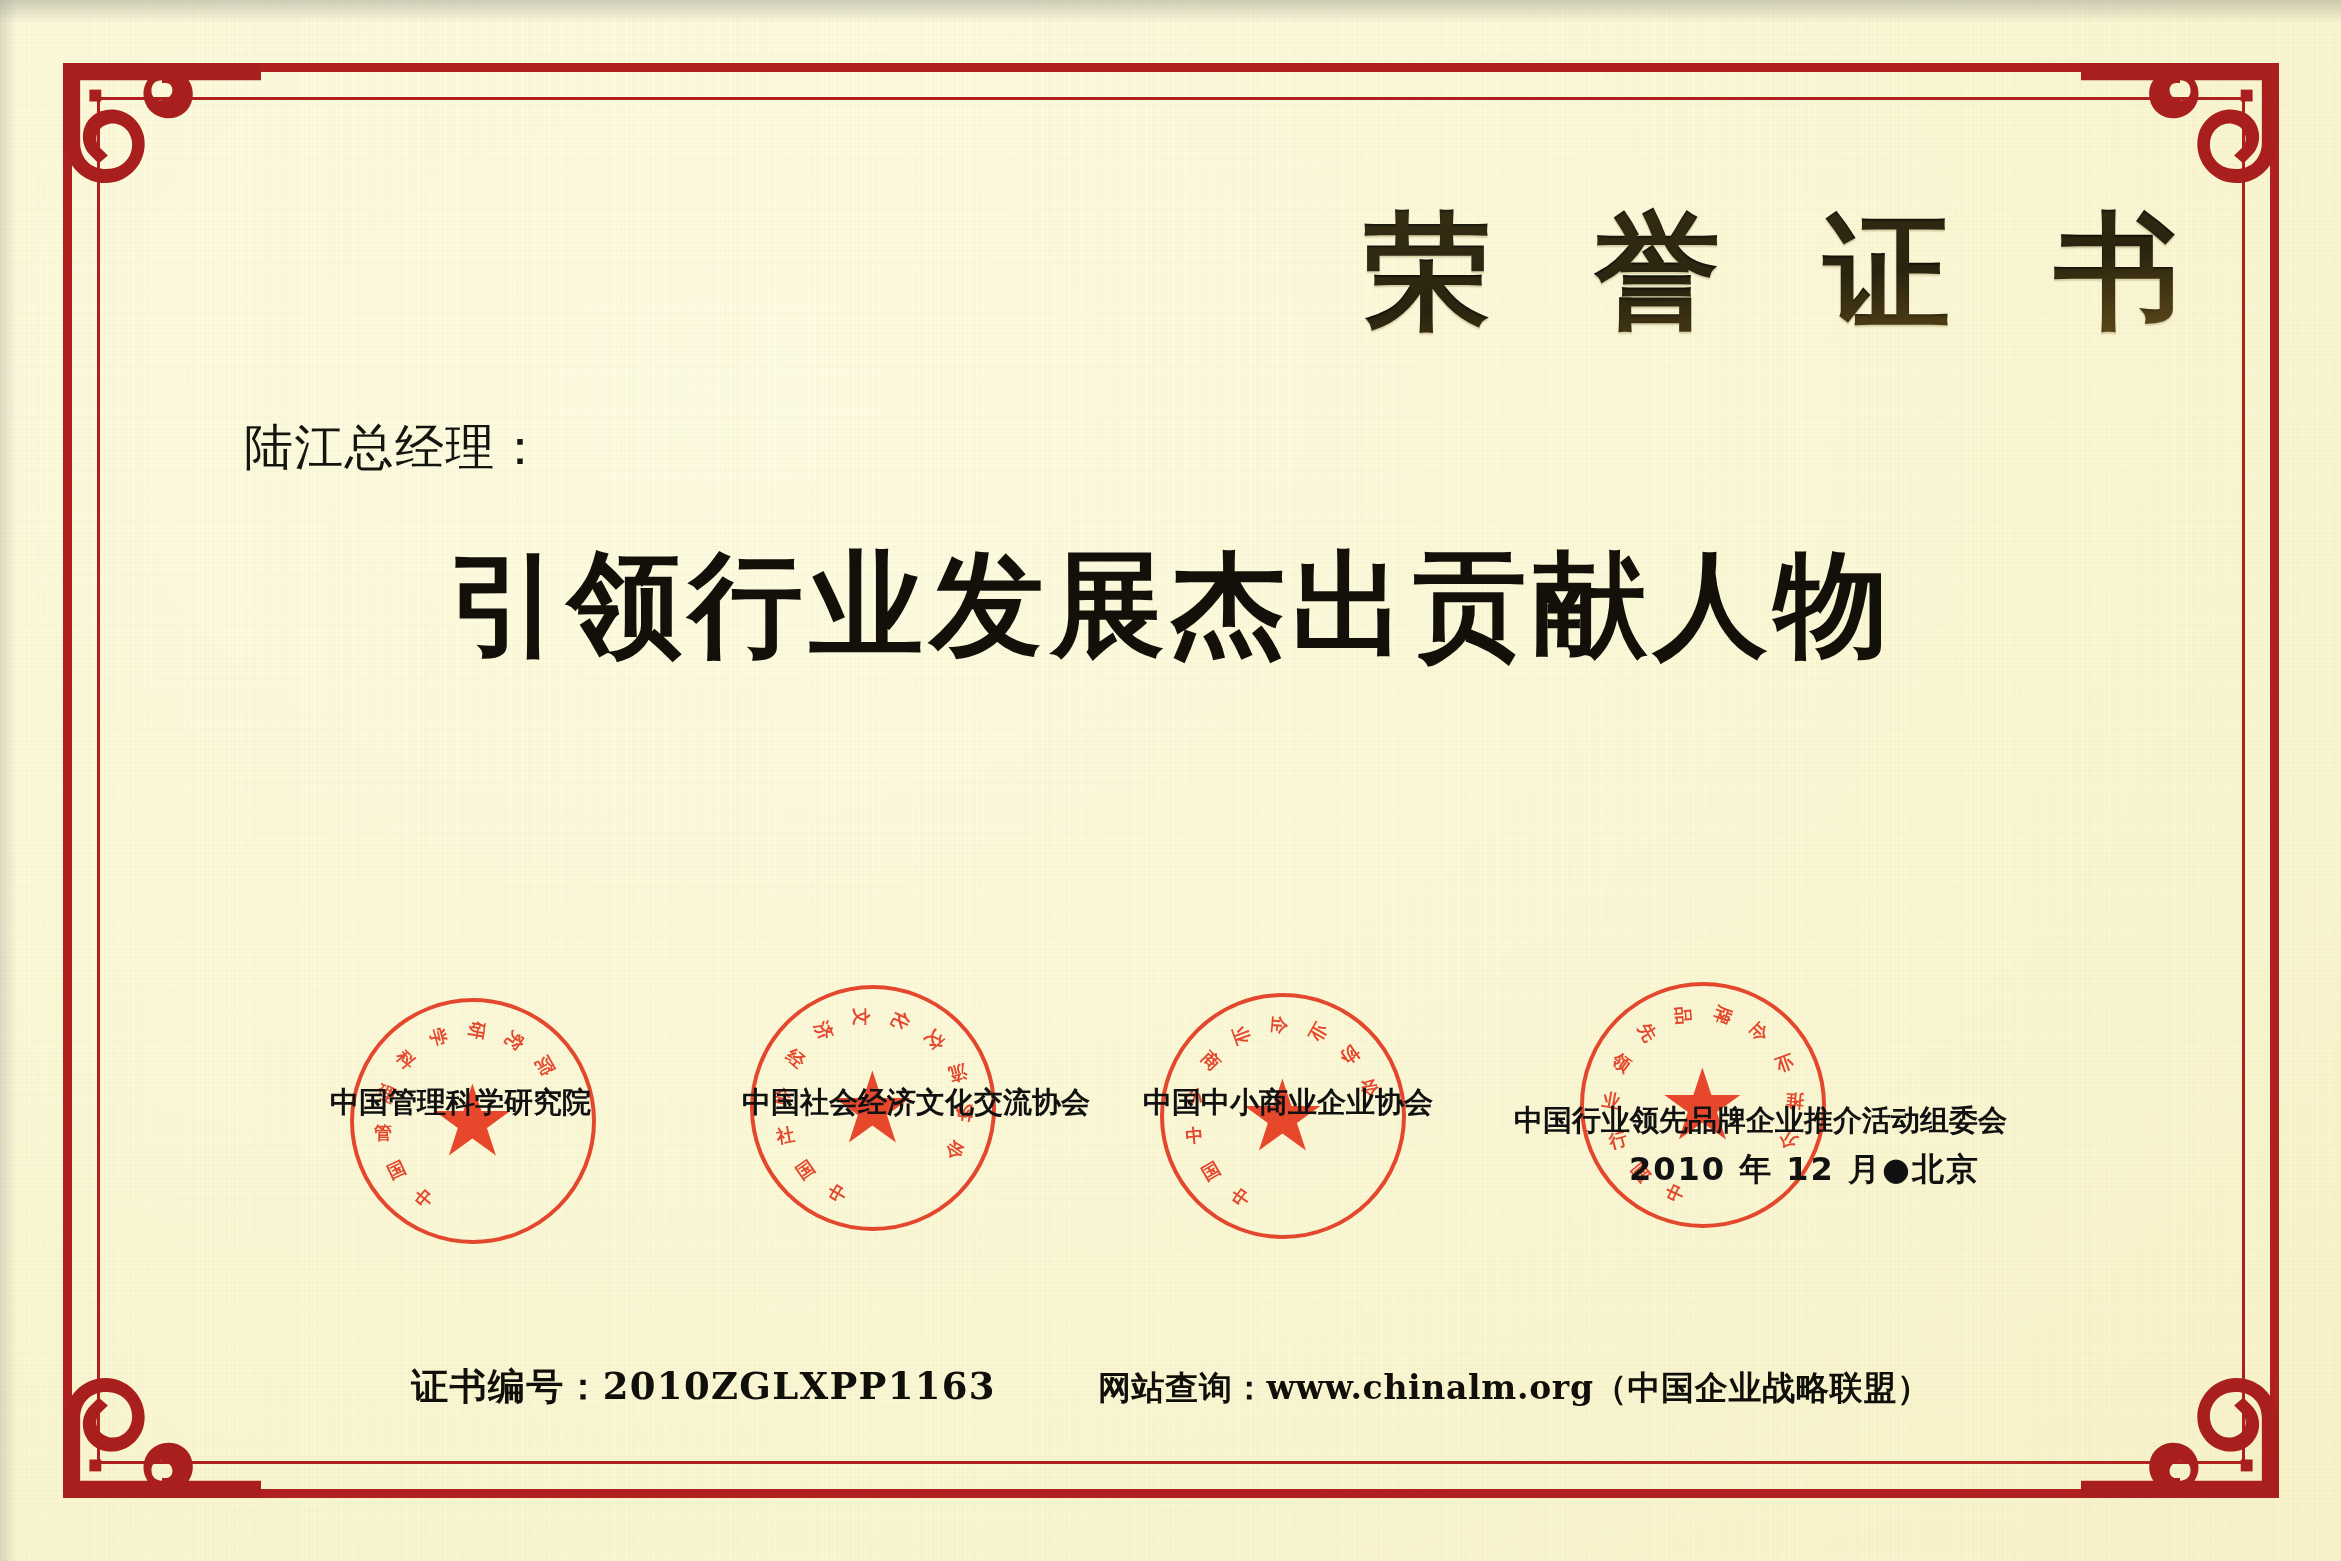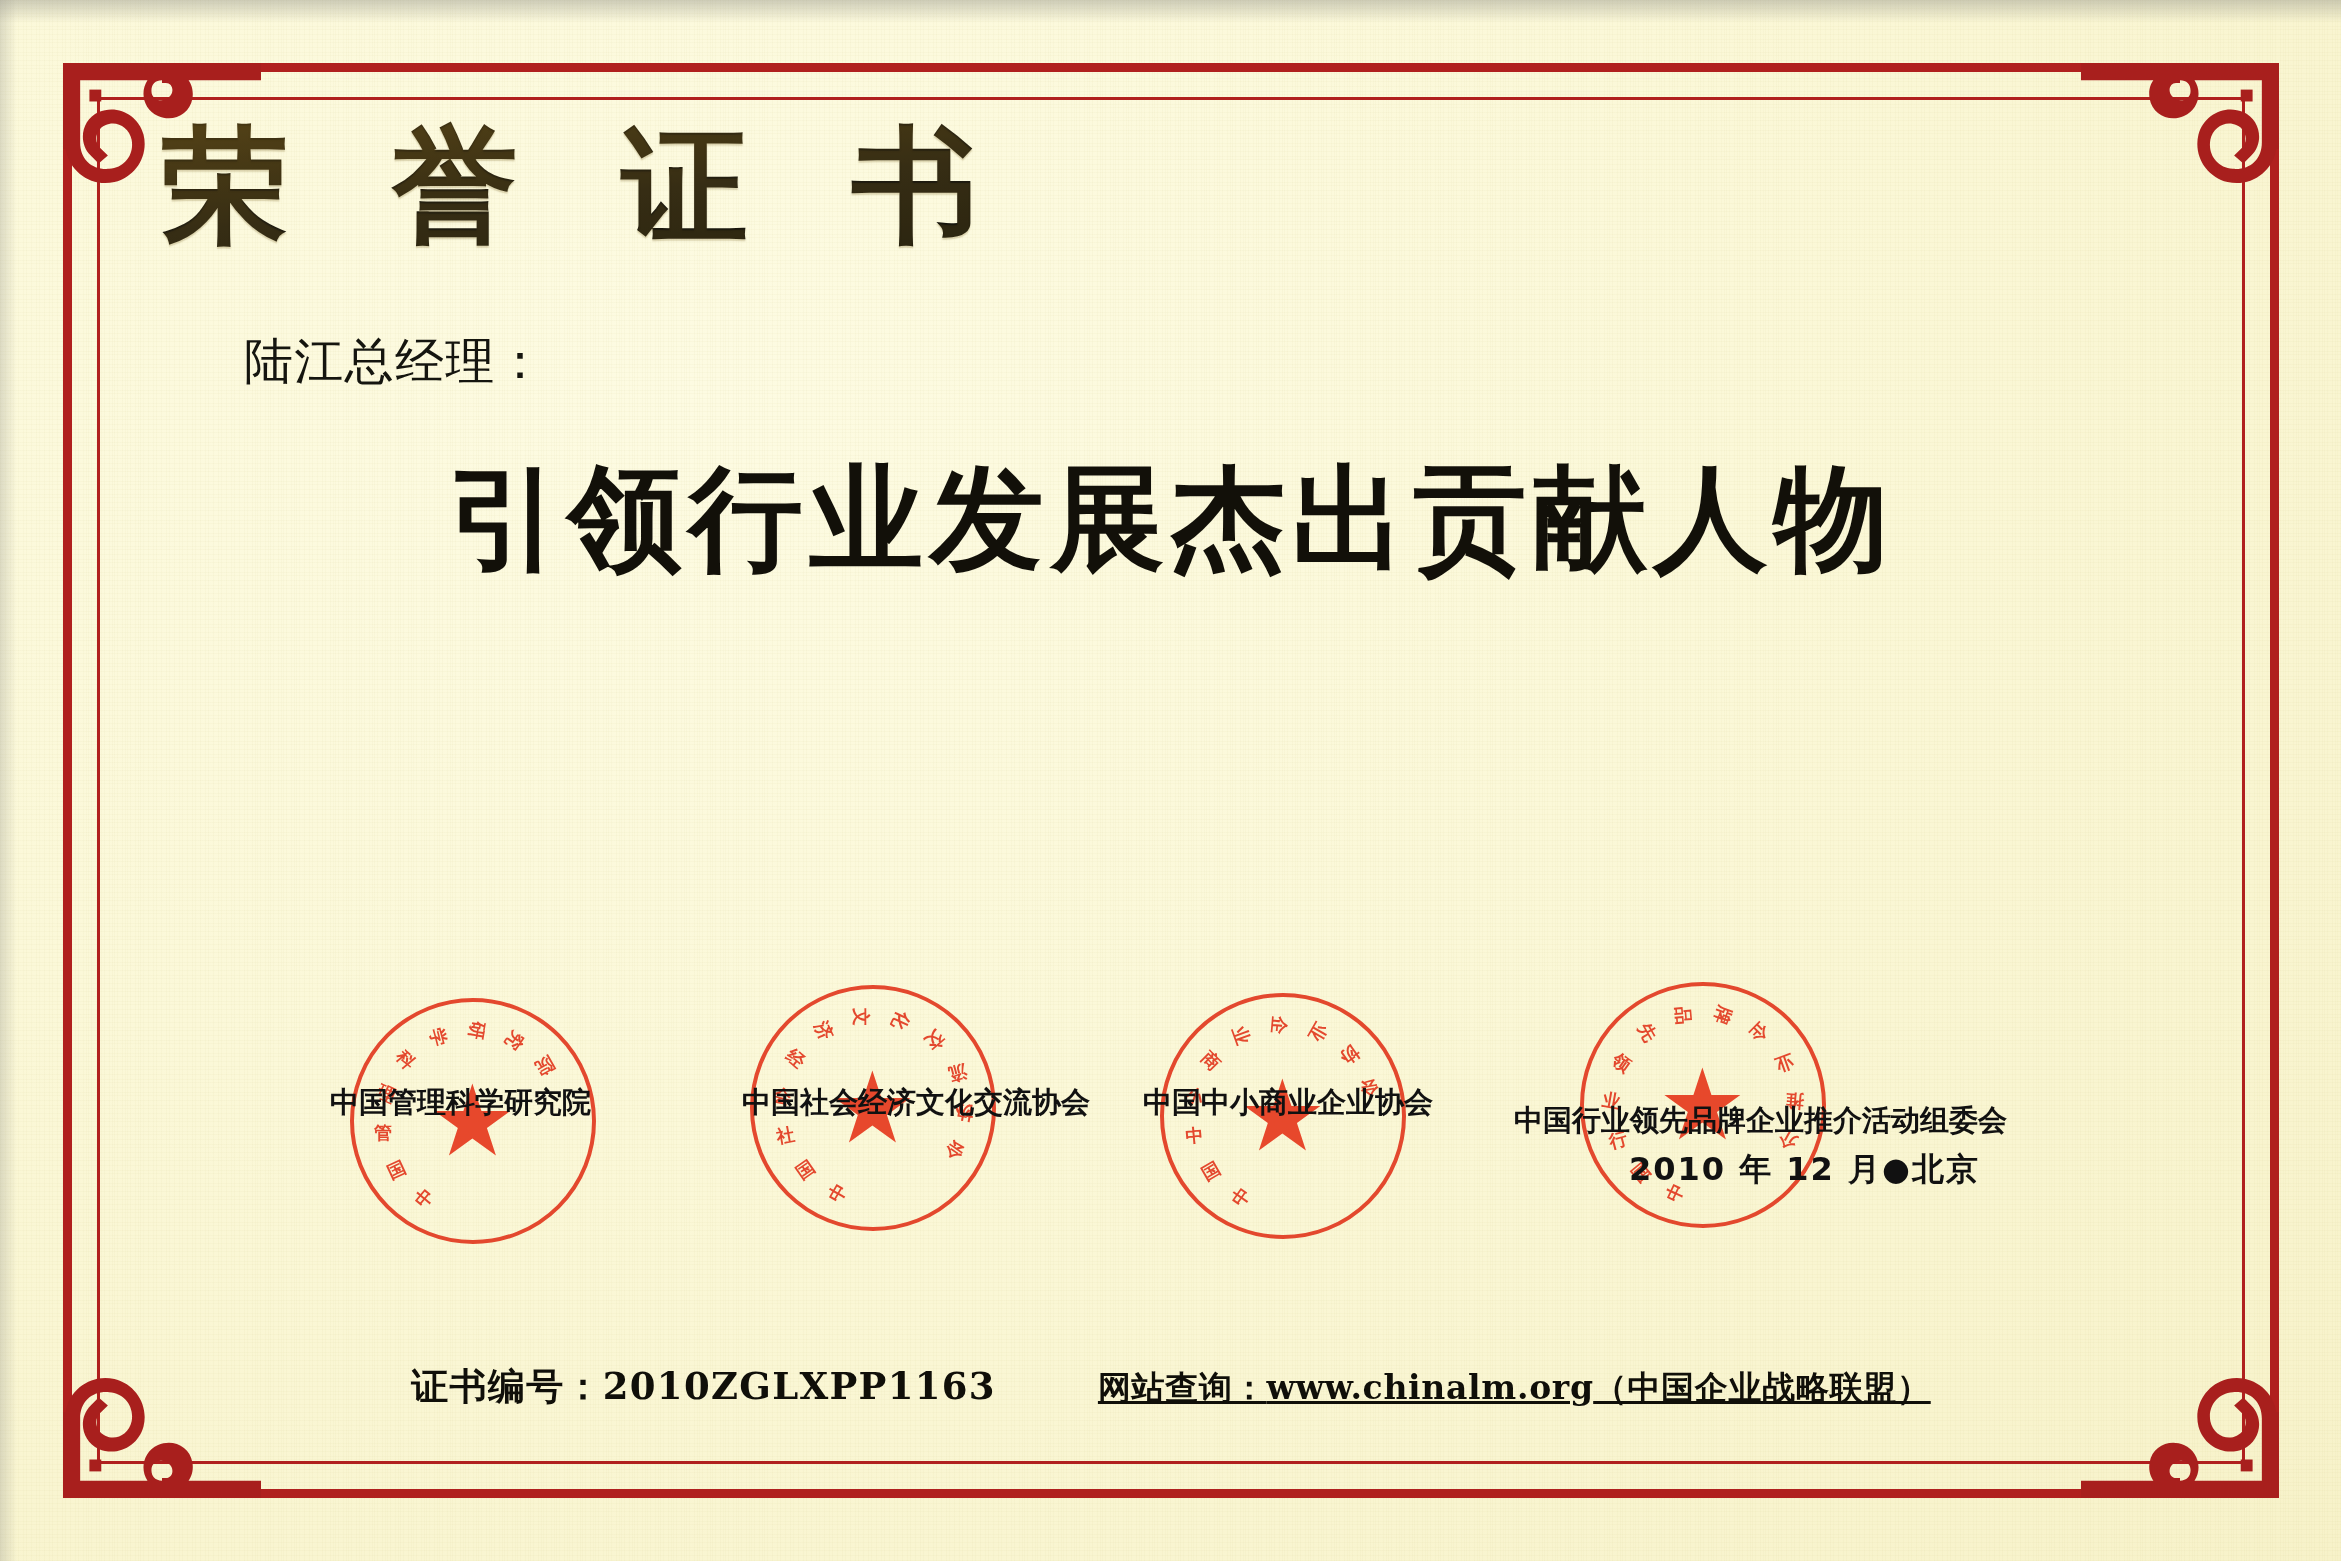--- a/index.html
+++ b/index.html
@@ -78,21 +78,22 @@
   .corner.br { right: 63px; bottom: 63px; transform: scale(-1,-1); }
 
   
   .content {
     position: absolute;
     left: 132px; right: 132px;
     top: 119px; bottom: 119px;
   }
 
   .title {
-    text-align: left;
+    text-align: right;
+    margin-top: 86px;
     font-family: "DejaVu Serif", "Liberation Serif", serif;
     font-weight: 700;
     font-size: 126px;
     letter-spacing: 30px;
     text-indent: 30px;
     color: #1d1a10;
     background: linear-gradient(175deg, #4a3a14 0%, #201c10 38%, #10100a 70%, #5a4518 100%);
     -webkit-background-clip: text;
     background-clip: text;
     -webkit-text-fill-color: transparent;
@@ -216,21 +217,20 @@
     font-size: 37px;
     font-weight: 700;
     color: #100f09;
     letter-spacing: 1.3px;
   }
   .website {
     font-size: 33px;
     font-weight: 700;
     color: #100f09;
     letter-spacing: 0.7px;
-    text-decoration: underline;
   }
 </style>
 </head>
 <body>
 
 <div class="certificate">
   <div class="paper-texture"></div>
   <div class="scan-shadow-top"></div>
   <div class="scan-shadow-left"></div>
 

